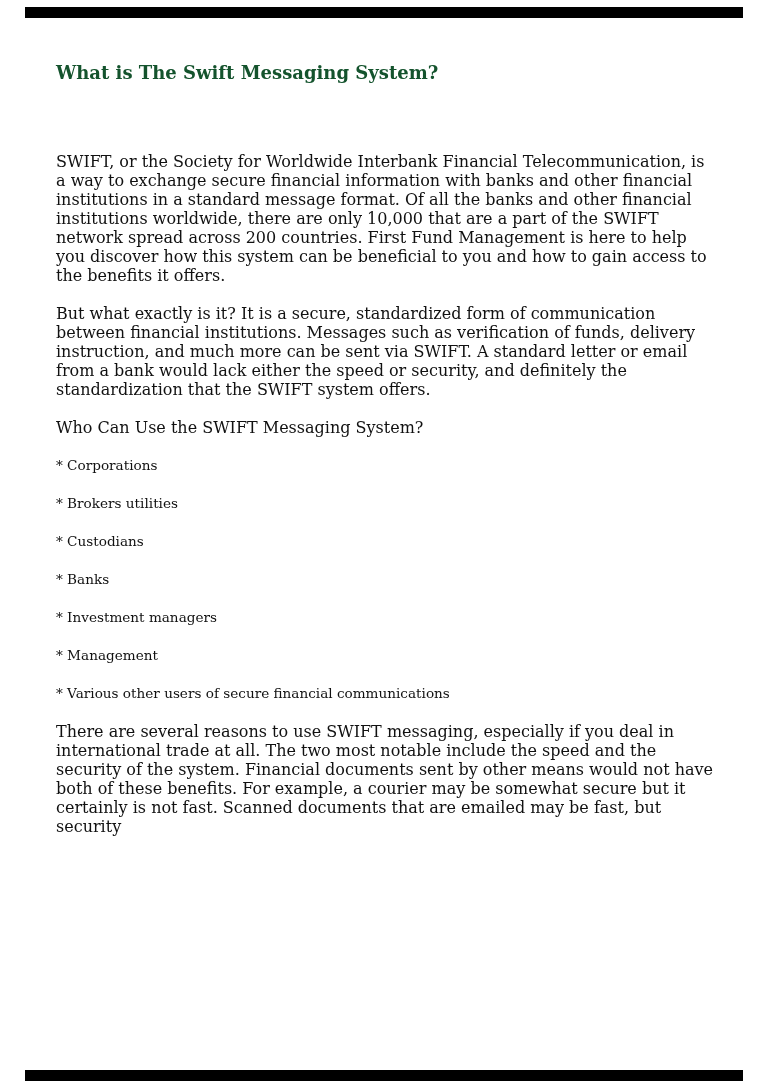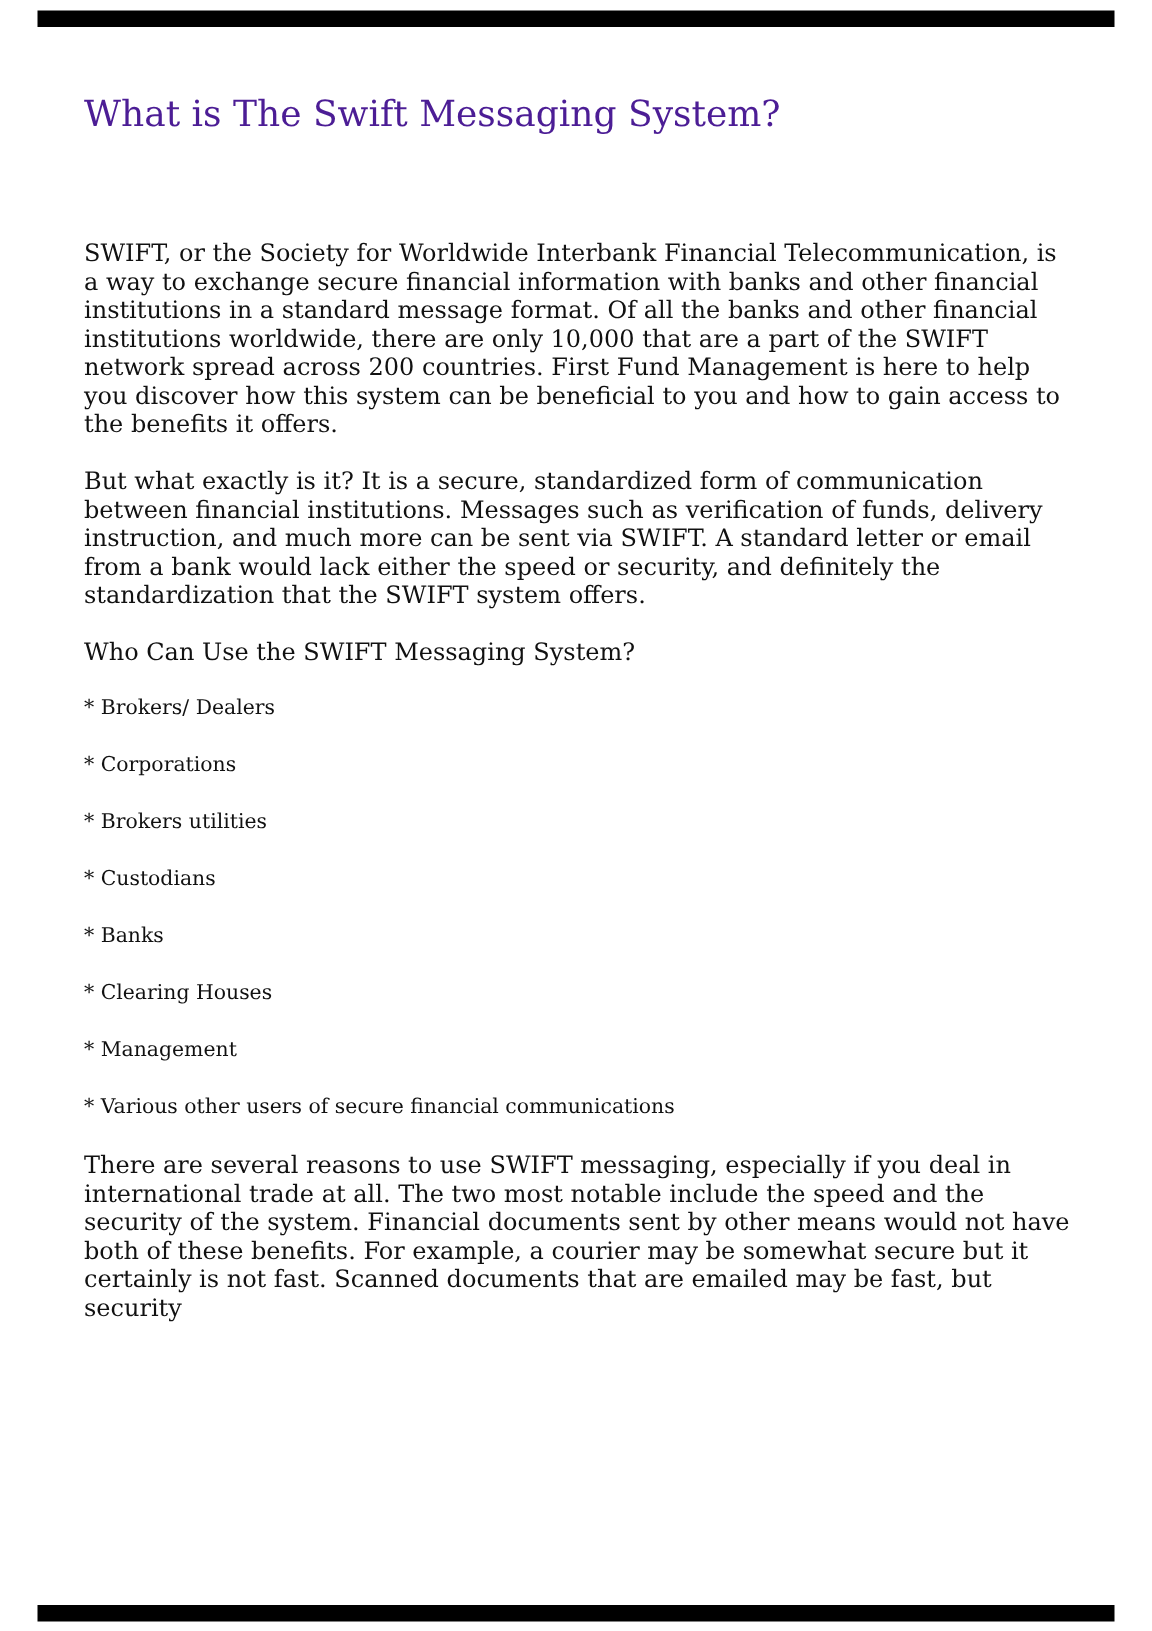--- a/index.html
+++ b/index.html
@@ -25,25 +25,25 @@
   .border-bar.top { top: 7px; }
   .border-bar.bottom { bottom: 6px; }
 
   .page-content {
     position: absolute;
     top: 0;
     left: 56px;
     width: 658px;
   }
   h1.doc-title {
-    font-size: 24px;
-    font-weight: normal;
+    font-size: 18px;
+    font-weight: bold;
     line-height: 1.2;
     margin: 62px 0 68px 0;
-    color: #4c1d95;
+    color: #14532d;
   }
   p.doc-par {
     font-size: 16px;
     line-height: 19px;
     margin: 0 0 19px 0;
     text-align: left;
   }
   p.doc-list-item {
     font-size: 13.6px;
     line-height: 19px;
@@ -61,33 +61,32 @@
 
     <h1 class="doc-title">What is The Swift Messaging System?</h1>
 
     <p class="doc-par">SWIFT, or the Society for Worldwide Interbank Financial Telecommunication, is a way to exchange secure financial information with banks and other financial institutions in a standard message format. Of all the banks and other financial institutions worldwide, there are only 10,000 that are a part of the SWIFT network spread across 200 countries. First Fund Management is here to help you discover how this system can be beneficial to you and how to gain access to the benefits it offers.</p>
 
     <p class="doc-par">But what exactly is it? It is a secure, standardized form of communication between financial institutions. Messages such as verification of funds, delivery instruction, and much more can be sent via SWIFT. A standard letter or email from a bank would lack either the speed or security, and definitely the standardization that the SWIFT system offers.</p>
 
     <p class="doc-par">Who Can Use the SWIFT Messaging System?</p>
 
 
-    <p class="doc-list-item">* Brokers/ Dealers</p>
 
     <p class="doc-list-item">* Corporations</p>
 
     <p class="doc-list-item">* Brokers utilities</p>
 
     <p class="doc-list-item">* Custodians</p>
 
     <p class="doc-list-item">* Banks</p>
 
+    <p class="doc-list-item">* Investment managers</p>
 
 
-    <p class="doc-list-item">* Clearing Houses</p>
 
     <p class="doc-list-item">* Management</p>
 
     <p class="doc-list-item">* Various other users of secure financial communications</p>
 
 
 
     <p class="doc-par">There are several reasons to use SWIFT messaging, especially if you deal in international trade at all. The two most notable include the speed and the security of the system. Financial documents sent by other means would not have both of these benefits. For example, a courier may be somewhat secure but it certainly is not fast. Scanned documents that are emailed may be fast, but security</p>
 
   </div>

